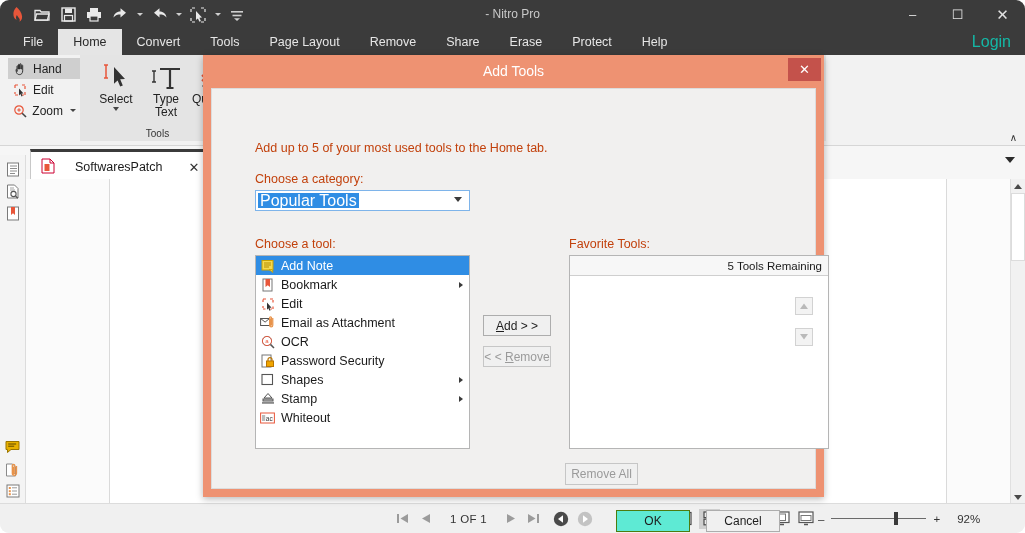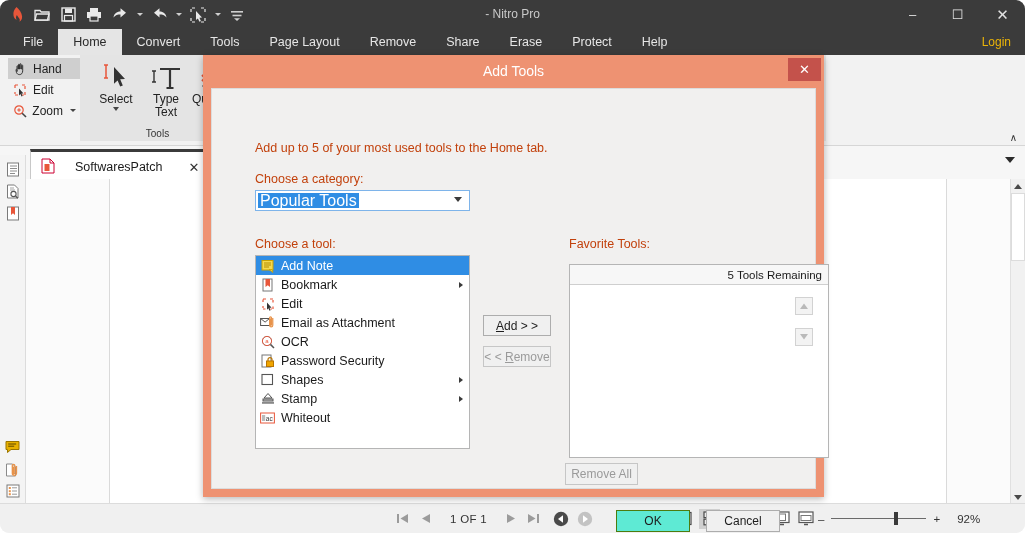--- a/index.html
+++ b/index.html
@@ -33,21 +33,21 @@
   
   .tabbar{
     position:absolute;left:0;top:29px;width:1025px;height:26px;
     background:#3b3b3b;
   }
   .tabs{position:absolute;left:8px;top:0;height:26px;display:flex;}
   .tab{
     height:26px;line-height:26px;padding:0 15px;color:#e6e6e6;font-size:12.5px;
   }
   .tab.active{background:#e5e5e5;color:#2a2a2a;}
-  .login{position:absolute;right:14px;top:0;height:26px;line-height:26px;color:#eab308;font-size:12px;}
+  .login{position:absolute;right:14px;top:0;height:26px;line-height:26px;color:#14b8a6;font-size:16px;}
 
   
   .ribbon{
     position:absolute;left:0;top:55px;width:1025px;height:90px;
     background:#f2f2f2;border-bottom:1px solid #d6d6d6;
   }
   .rib-left{position:absolute;left:8px;top:3px;width:72px;}
   .rib-item{height:21px;display:flex;align-items:center;gap:5px;padding:0 4px;font-size:12px;color:#222;}
   .rib-item.sel{background:#cfcfcf;}
   .rib-ico{width:16px;height:16px;display:flex;align-items:center;justify-content:center;}
@@ -135,21 +135,21 @@
   .toolbox{
     position:absolute;left:43px;top:166px;width:215px;height:194px;
     background:#ffffff;border:1px solid #b5b5b5;box-sizing:border-box;overflow:hidden;
   }
   .tool-row{height:19px;display:flex;align-items:center;gap:6px;padding:0 4px;font-size:12.5px;color:#1a1a1a;position:relative;}
   .tool-row.sel{background:#2f8de4;color:#ffffff;}
   .tool-ico{width:15px;height:15px;display:flex;align-items:center;justify-content:center;flex:0 0 15px;}
   .sub-caret{position:absolute;right:6px;top:7px;width:0;height:0;border-top:3.5px solid transparent;border-bottom:3.5px solid transparent;border-left:4px solid #3a3a3a;}
 
   .favbox{
-    position:absolute;left:357px;top:175px;width:260px;height:194px;
+    position:absolute;left:357px;top:166px;width:260px;height:194px;
     background:#ffffff;border:1px solid #b5b5b5;box-sizing:border-box;overflow:hidden;
   }
   .fav-head{height:19px;background:#f7f7f7;border-bottom:1px solid #cfcfcf;display:flex;align-items:center;justify-content:flex-end;padding-right:6px;font-size:11.5px;color:#1a1a1a;}
 
   .btn{
     position:absolute;background:#f0f0f0;border:1px solid #adadad;box-sizing:border-box;
     font-size:12px;color:#1d1d1d;display:flex;align-items:center;justify-content:center;
   }
   .btn.dis{color:#9a9a9a;border-color:#c6c6c6;background:#f0f0f0;}
   .btn.primary{border:1px solid #4d7c0f;background:#5eead4;}

